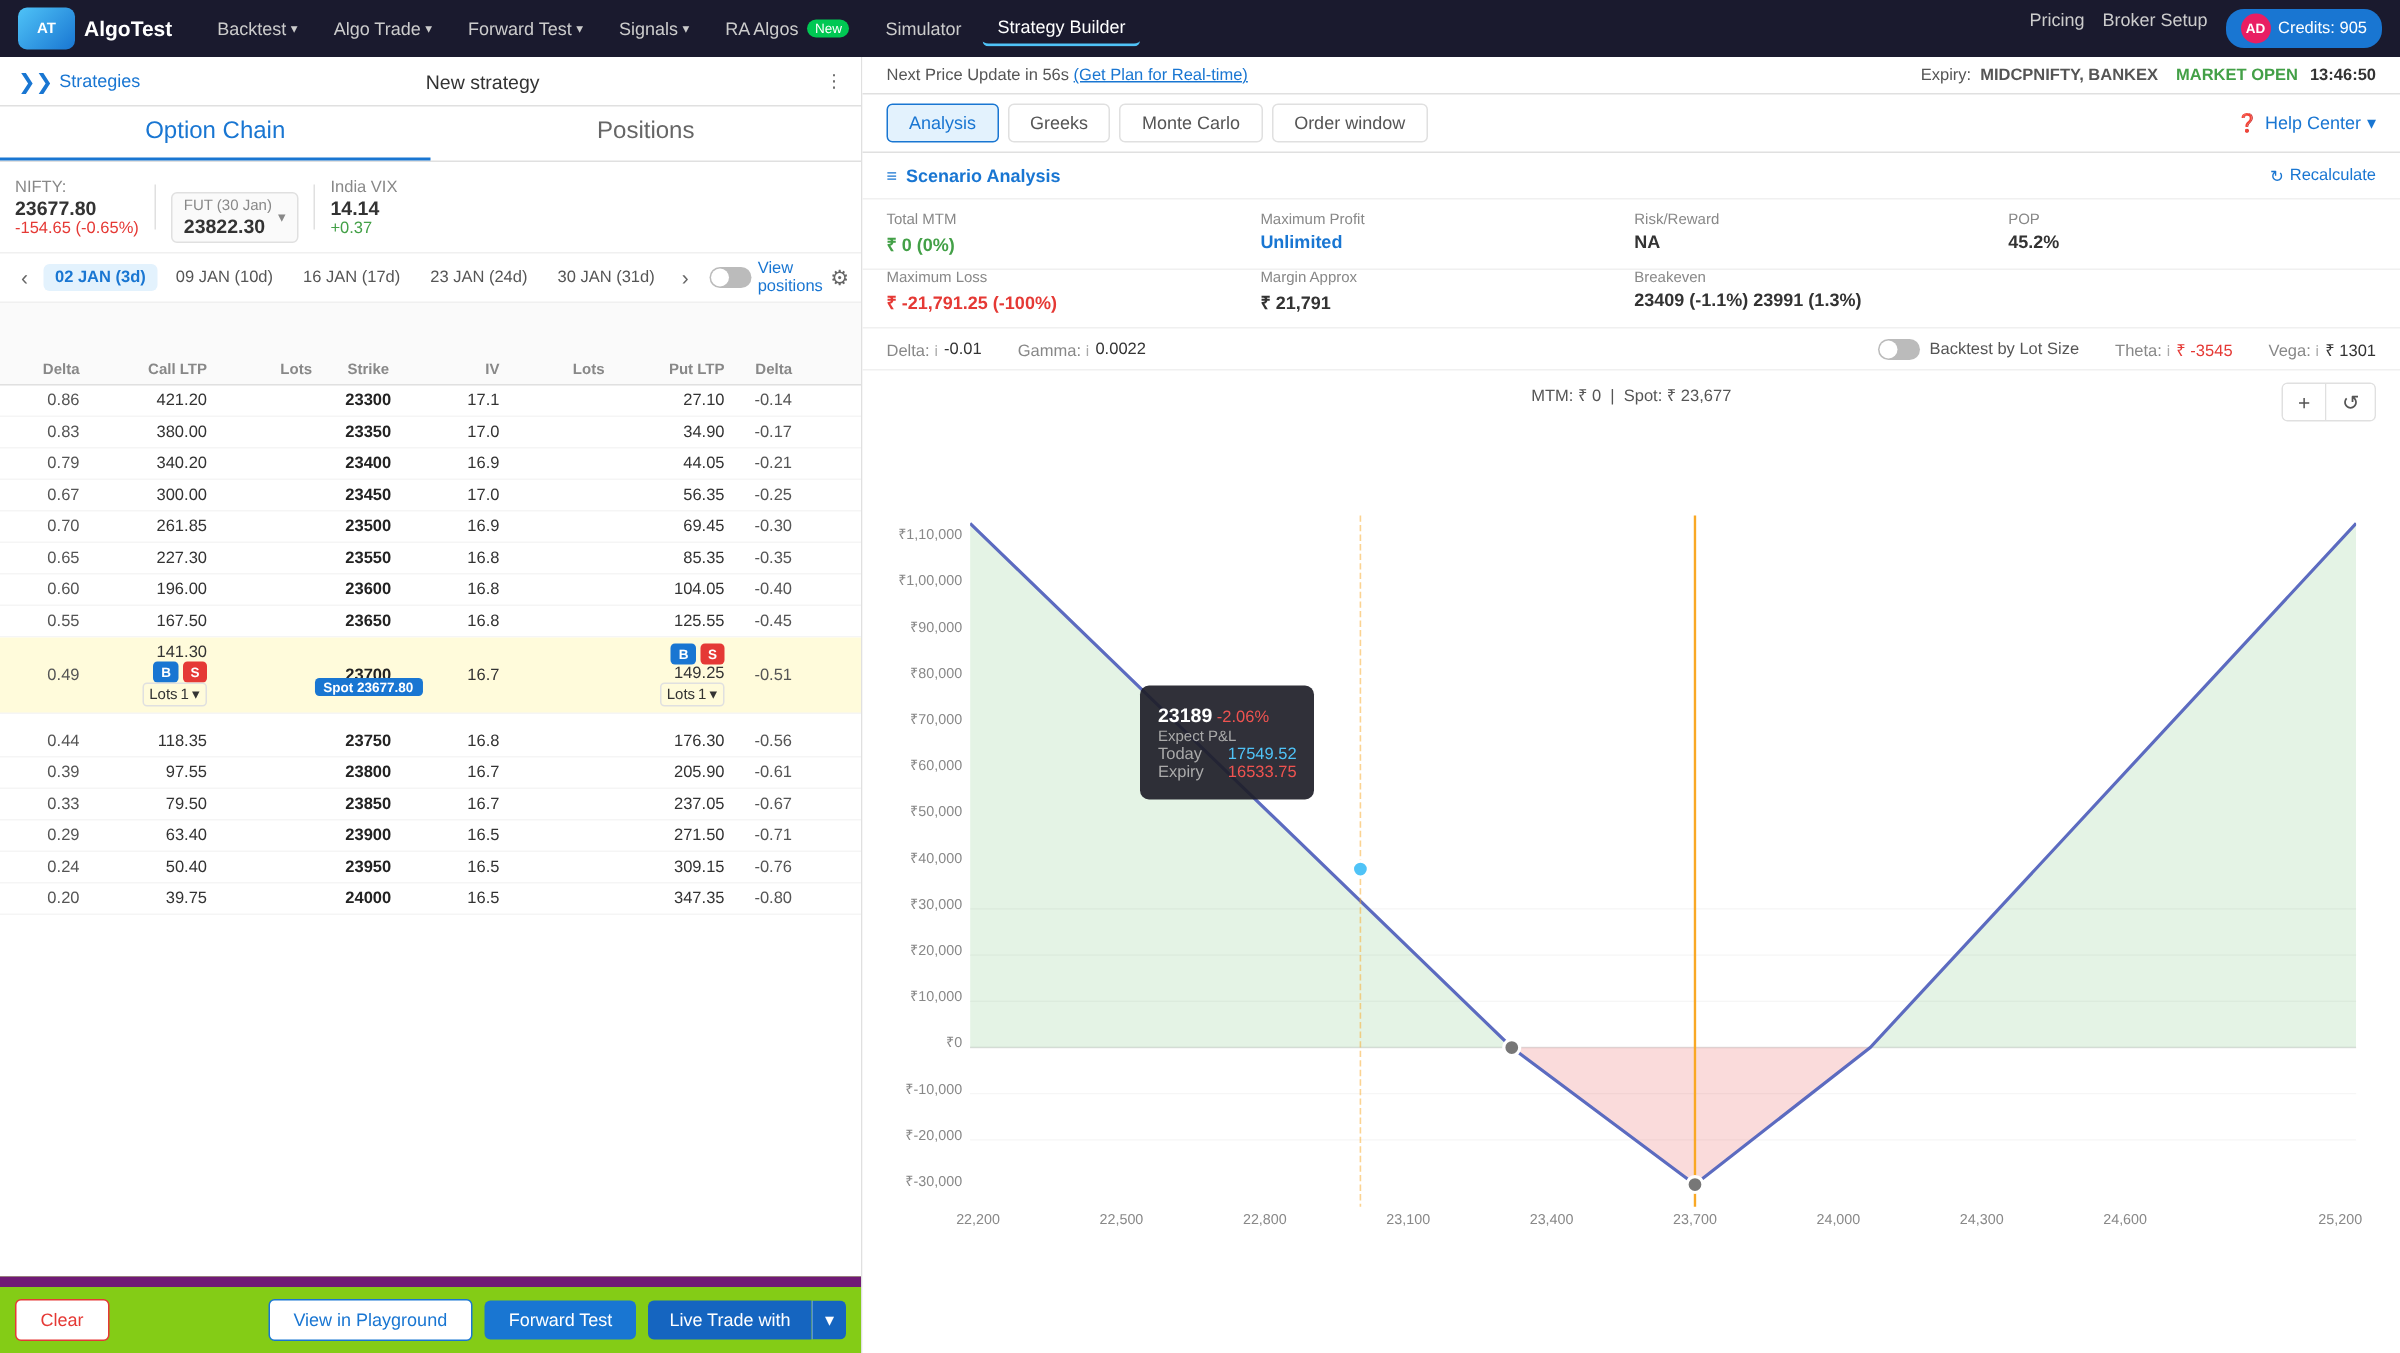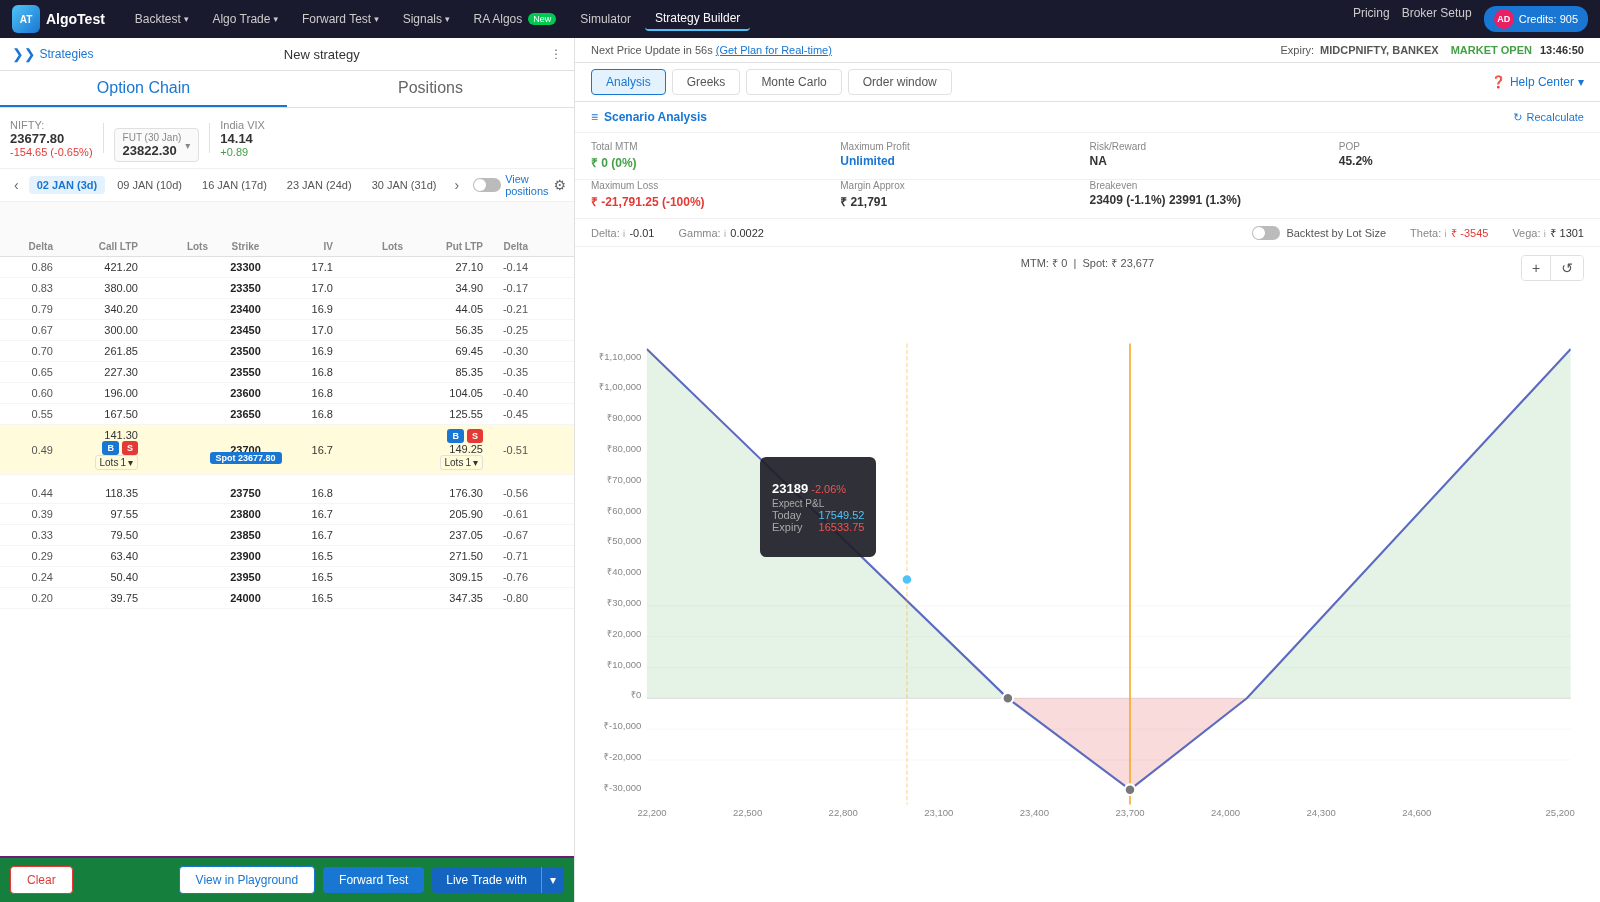--- a/index.html
+++ b/index.html
@@ -1,21 +1,21 @@
 <!DOCTYPE html>
 <html><head>
   <meta charset="utf-8">
   <style>
     * { box-sizing: border-box; margin: 0; padding: 0; }
     body { font-family: -apple-system, BlinkMacSystemFont, 'Segoe UI', sans-serif; font-size: 12px; background: #f0f2f5; color: #333; overflow: hidden; width: 1600px; height: 902px; }
 
     
     .top-nav { display: flex; align-items: center; background: #1a1a2e; height: 38px; padding: 0 12px; gap: 4px; }
     .nav-logo { display: flex; align-items: center; gap: 6px; color: #fff; font-weight: 700; font-size: 14px; margin-right: 16px; }
-    .nav-logo-icon { width: 28px; height: 28px; background: linear-gradient(135deg, #4fc3f7, #1976d2); border-radius: 6px; display: flex; align-items: center; justify-content: center; color: white; font-size: 10px; font-weight: bold; }
+    .nav-logo-icon { width: 38px; height: 28px; background: linear-gradient(135deg, #4fc3f7, #1976d2); border-radius: 6px; display: flex; align-items: center; justify-content: center; color: white; font-size: 10px; font-weight: bold; }
     .nav-item { color: #ccc; font-size: 12px; padding: 4px 10px; cursor: pointer; display: flex; align-items: center; gap: 3px; border-radius: 4px; }
     .nav-item.active { color: #fff; border-bottom: 2px solid #4fc3f7; }
     .nav-item .chevron { font-size: 9px; }
     .nav-badge { background: #00c853; color: #fff; font-size: 9px; padding: 1px 5px; border-radius: 10px; margin-left: 3px; }
     .nav-spacer { flex: 1; }
     .nav-right { display: flex; gap: 12px; }
     .nav-right-item { color: #ccc; font-size: 12px; cursor: pointer; }
     .credits-badge { background: #1976d2; color: #fff; font-size: 11px; padding: 3px 10px; border-radius: 12px; display: flex; align-items: center; gap: 5px; }
     .credits-avatar { width: 20px; height: 20px; background: #e91e63; border-radius: 50%; display: flex; align-items: center; justify-content: center; color: #fff; font-size: 9px; font-weight: bold; }
 
@@ -74,21 +74,21 @@
     .td.strike { font-weight: 600; color: #222; text-align: center; }
     .bs-buttons { display: flex; gap: 3px; align-items: center; justify-content: flex-end; }
     .b-btn { background: #1976d2; color: #fff; font-size: 9px; font-weight: bold; padding: 2px 5px; border-radius: 3px; cursor: pointer; }
     .s-btn { background: #e53935; color: #fff; font-size: 9px; font-weight: bold; padding: 2px 5px; border-radius: 3px; cursor: pointer; }
     .lots-select { display: flex; align-items: center; gap: 2px; border: 1px solid #e0e0e0; border-radius: 3px; padding: 1px 4px; font-size: 10px; cursor: pointer; }
     .spot-badge { position: absolute; left: 50%; transform: translateX(-50%); bottom: -8px; background: #1976d2; color: #fff; font-size: 9px; padding: 1px 6px; border-radius: 3px; white-space: nowrap; z-index: 10; }
     .call-cell { display: flex; flex-direction: column; align-items: flex-end; }
     .put-cell { display: flex; flex-direction: column; align-items: flex-end; }
 
     
-    .bottom-buttons { display: flex; align-items: center; padding: 8px 10px; border-top: 2px solid #701a75; gap: 8px; background: #15803d; }
+    .bottom-buttons { display: flex; align-items: center; padding: 8px 10px; border-top: 7px solid #701a75; gap: 8px; background: #84cc16; }
     .btn-clear { border: 1px solid #e53935; color: #e53935; background: #fff; padding: 6px 16px; border-radius: 4px; font-size: 12px; cursor: pointer; }
     .btn-playground { border: 1px solid #1976d2; color: #1976d2; background: #fff; padding: 6px 16px; border-radius: 4px; font-size: 12px; cursor: pointer; margin-left: auto; }
     .btn-forward { background: #1976d2; color: #fff; padding: 6px 16px; border-radius: 4px; font-size: 12px; cursor: pointer; border: none; }
     .btn-live { background: #1565c0; color: #fff; padding: 6px 14px; border-radius: 4px 0 0 4px; font-size: 12px; cursor: pointer; border: none; }
     .btn-live-chevron { background: #1565c0; color: #fff; padding: 6px 8px; border-radius: 0 4px 4px 0; font-size: 12px; cursor: pointer; border: none; border-left: 1px solid rgba(255,255,255,0.3); }
     .btn-live-group { display: flex; }
 
     
     .right-panel { flex: 1; background: #fff; display: flex; flex-direction: column; }
 
@@ -129,21 +129,21 @@
     .greek-value.red { color: #e53935; }
     .multiply-toggle { display: flex; align-items: center; gap: 6px; margin-left: auto; }
 
     
     .chart-area { flex: 1; position: relative; padding: 8px; overflow: hidden; }
 
     
     .chart-svg { width: 100%; height: 100%; }
 
     
-    .chart-tooltip { position: absolute; left: 185px; top: 210px; background: rgba(30,30,40,0.92); color: #fff; border-radius: 6px; padding: 24px 12px; font-size: 11px; pointer-events: none; }
+    .chart-tooltip { position: absolute; left: 185px; top: 210px; background: rgba(30,30,40,0.92); color: #fff; border-radius: 6px; padding: 12px 12px; font-size: 11px; pointer-events: none; }
     .tooltip-price { font-size: 13px; font-weight: 700; }
     .tooltip-red { color: #ef5350; }
     .tooltip-row { display: flex; justify-content: space-between; gap: 16px; }
     .tooltip-label { color: #aaa; }
     .tooltip-value-today { color: #4fc3f7; }
     .tooltip-value-expiry { color: #ef5350; }
 
     
     .chart-zoom-btns { position: absolute; top: 8px; right: 16px; display: flex; border: 1px solid #e0e0e0; border-radius: 4px; overflow: hidden; }
     .zoom-btn { padding: 4px 10px; background: #fff; border: none; cursor: pointer; font-size: 14px; color: #555; border-right: 1px solid #e0e0e0; }
@@ -232,21 +232,21 @@
         <div>
           <div style="font-size:10px;color:#888;">FUT (30 Jan)</div>
           <div style="font-size:13px;font-weight:600;">23822.30</div>
         </div>
         <span style="font-size:10px;color:#888;">▾</span>
       </div>
       <div class="ticker-divider"></div>
       <div class="ticker-block">
         <span class="ticker-name">India VIX</span>
         <span class="ticker-value">14.14</span>
-        <span class="ticker-change pos">+0.89</span>
+        <span class="ticker-change pos">+0.37</span>
       </div>
     </div>
 
     <div class="date-row">
       <div class="date-nav">‹</div>
       <div class="date-item active">02 JAN (3d)</div>
       <div class="date-item">09 JAN (10d)</div>
       <div class="date-item">16 JAN (17d)</div>
       <div class="date-item">23 JAN (24d)</div>
       <div class="date-item">30 JAN (31d)</div>

